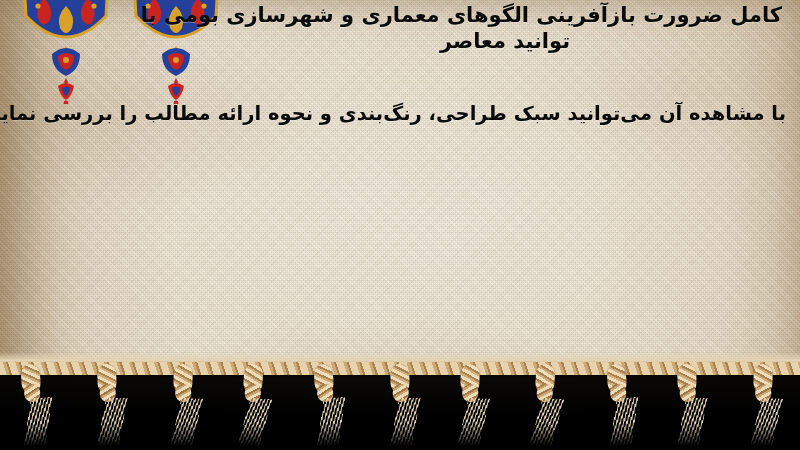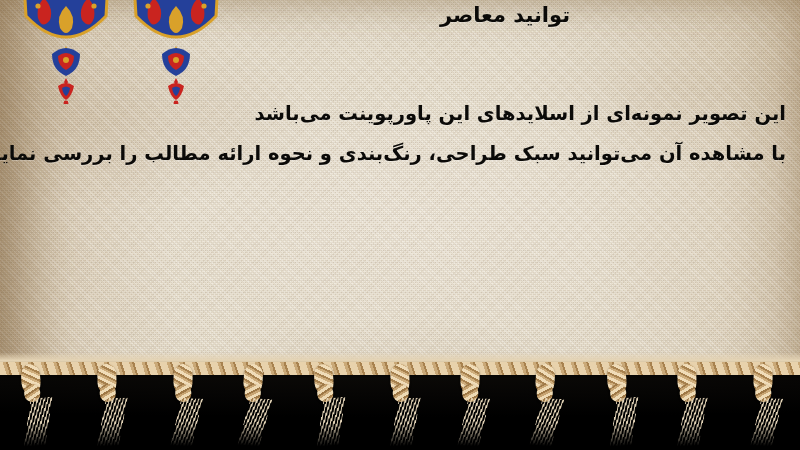--- a/index.html
+++ b/index.html
@@ -214,25 +214,25 @@
           <path d="M40 132 Q48 126 56 132 Q54 142 48 146 Q42 142 40 132 Z" fill="#c9241f"></path>
           <path d="M44 134 Q48 131 52 134 Q51 140 48 142 Q45 140 44 134 Z" fill="#24409a"></path>
           <circle cx="48" cy="149" r="2.4" fill="#c9241f"></circle>
         </g>
       </svg>
     </div>
 
   </div>
 
   <div class="title-wrap">
+    <div class="title-line l1">کامل ضرورت بازآفرینی الگوهای معماری و شهرسازی بومی با</div>
     <div class="title-line l2">توانید معاصر</div>
   </div>
 
   <div class="body-wrap">
-    <div class="body-line">این تصویر نمونه‌ای از اسلایدهای این پاورپوینت می‌باشد</div>
     <div class="body-line">با مشاهده آن می‌توانید سبک طراحی، رنگ‌بندی و نحوه ارائه مطالب را بررسی نمایید</div>
   </div>
 
   <div class="fringe">
     <div class="fringe-black"></div>
     <div class="fringe-band"></div>
     <div class="fringe-cord"></div>
     <div class="tassels" id="tassels">
         <div class="tassel" style="left: 19.3636px; transform: rotate(-3.75deg);">
           <div class="knot"></div>

